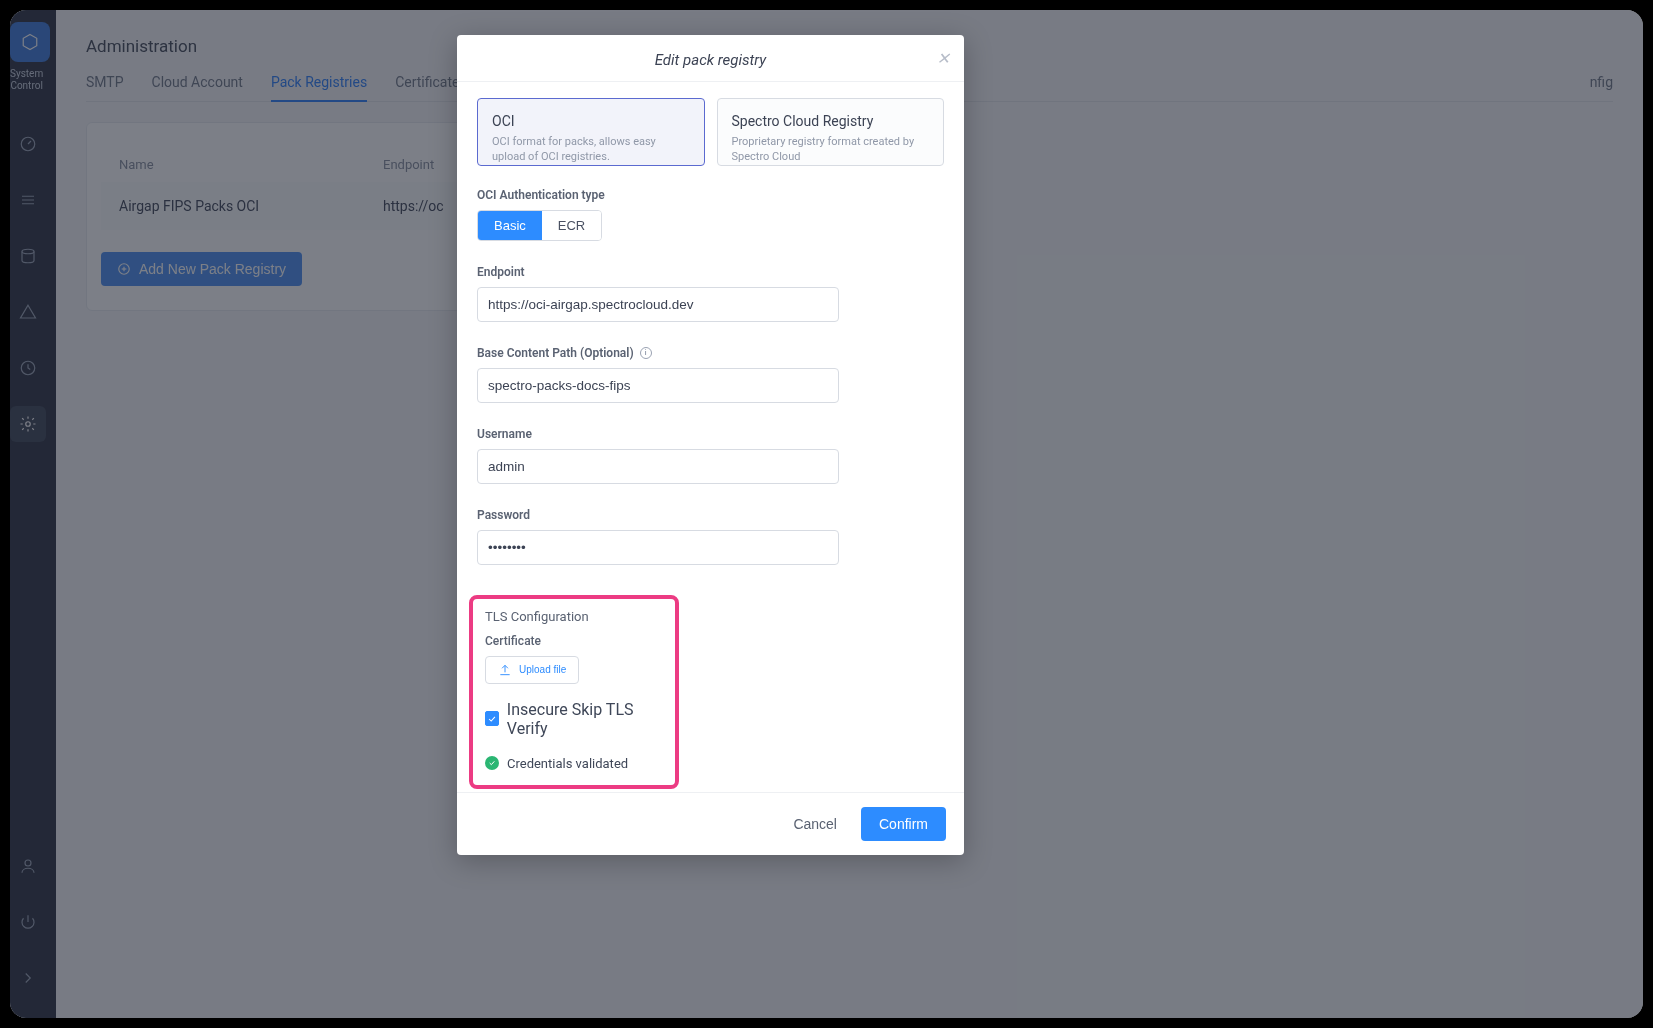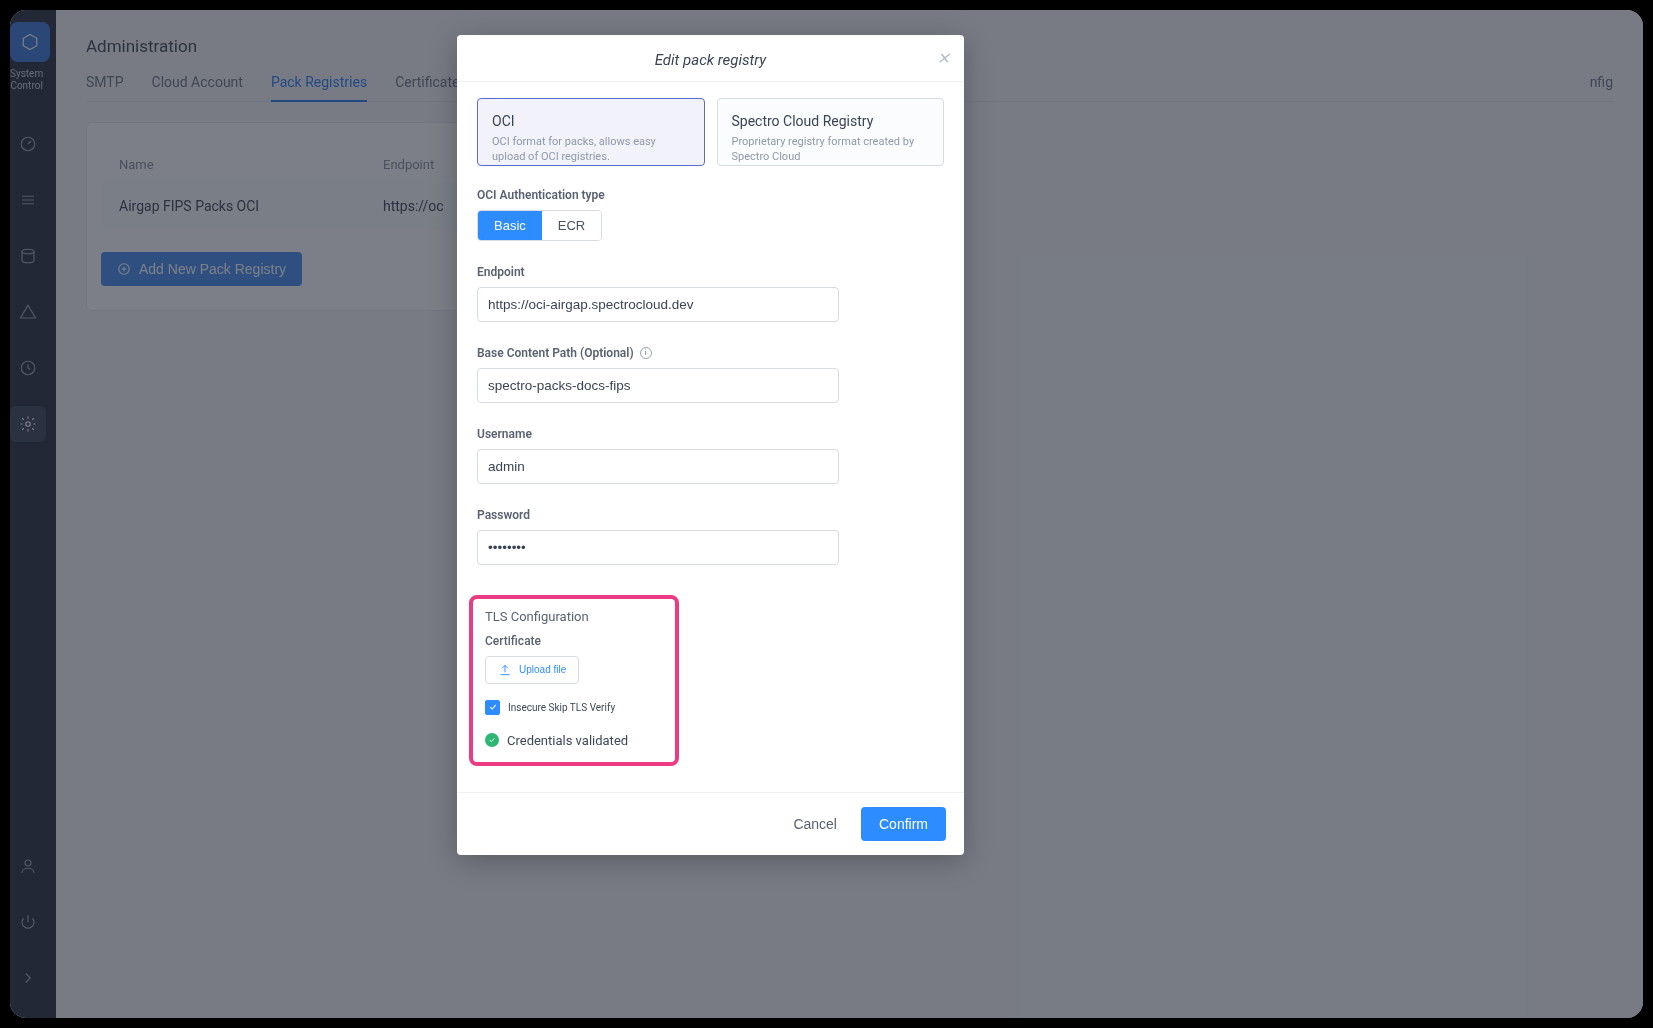--- a/index.html
+++ b/index.html
@@ -271,21 +271,21 @@
       display: inline-flex;
       align-items: center;
       gap: 7px;
       margin-bottom: 16px;
     }
     .upload-btn svg { width: 14px; height: 14px; stroke: #2d8cff; fill: none; stroke-width: 1.6; }
     .checkbox-row {
       display: flex;
       align-items: center;
       gap: 8px;
-      font-size: 10px;
+      font-size: 16px;
       color: #3f4758;
       margin-bottom: 18px;
     }
     .checkbox {
       width: 15px; height: 15px;
       border: 1px solid #2d8cff;
       background: #2d8cff;
       border-radius: 2px;
       display: flex; align-items: center; justify-content: center;
     }

